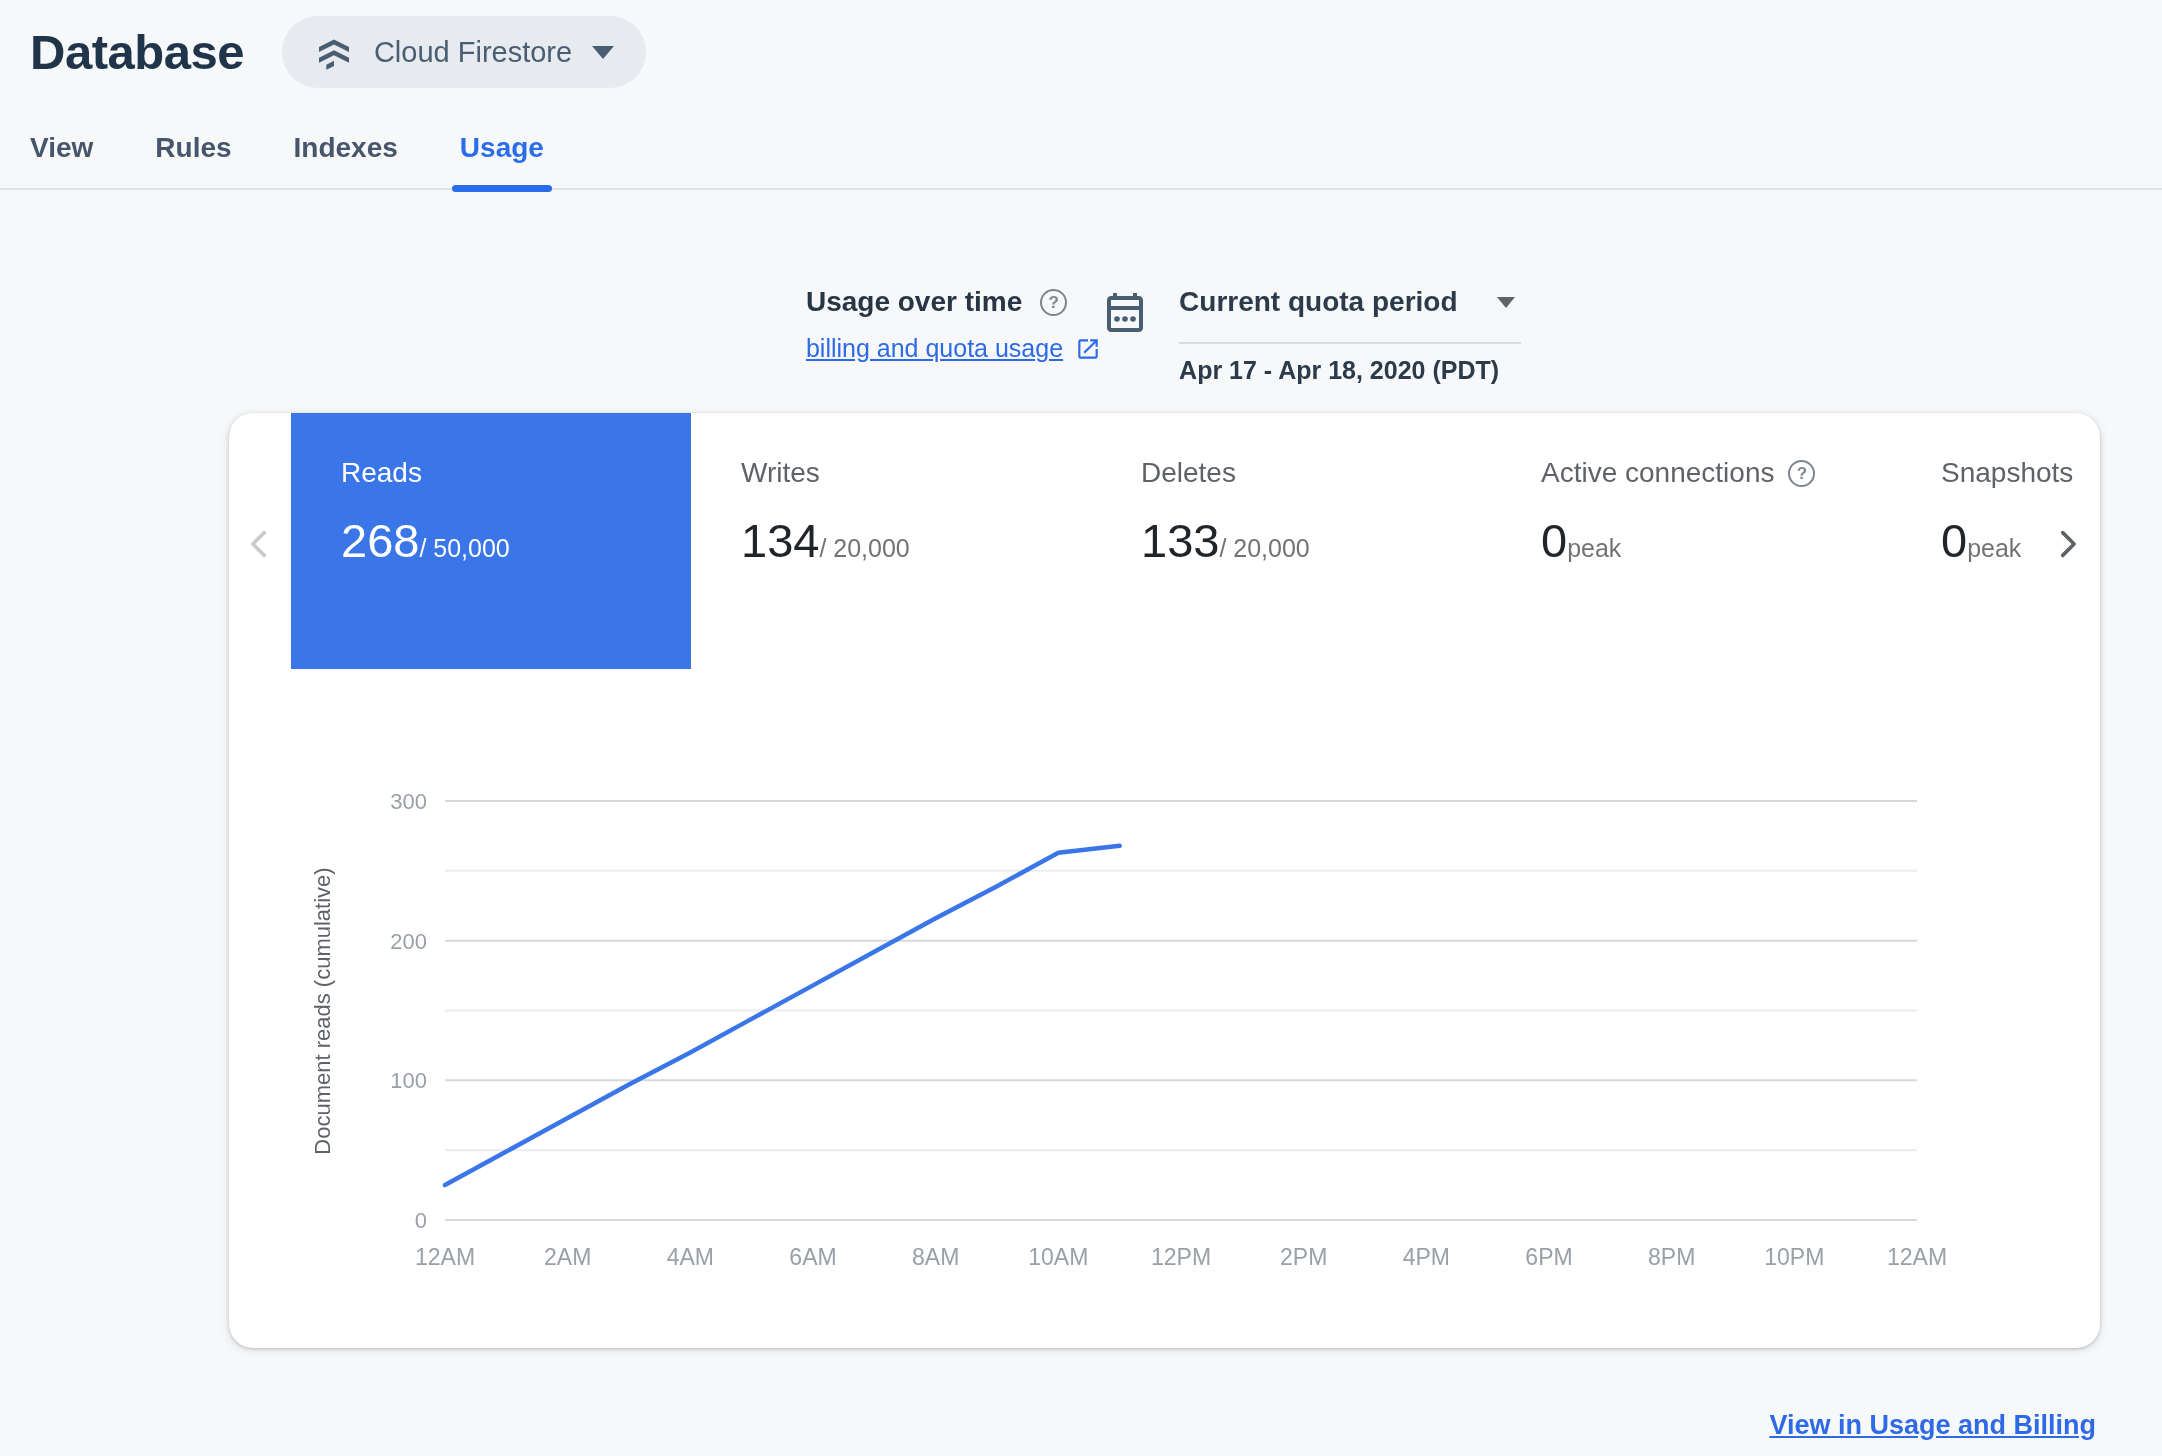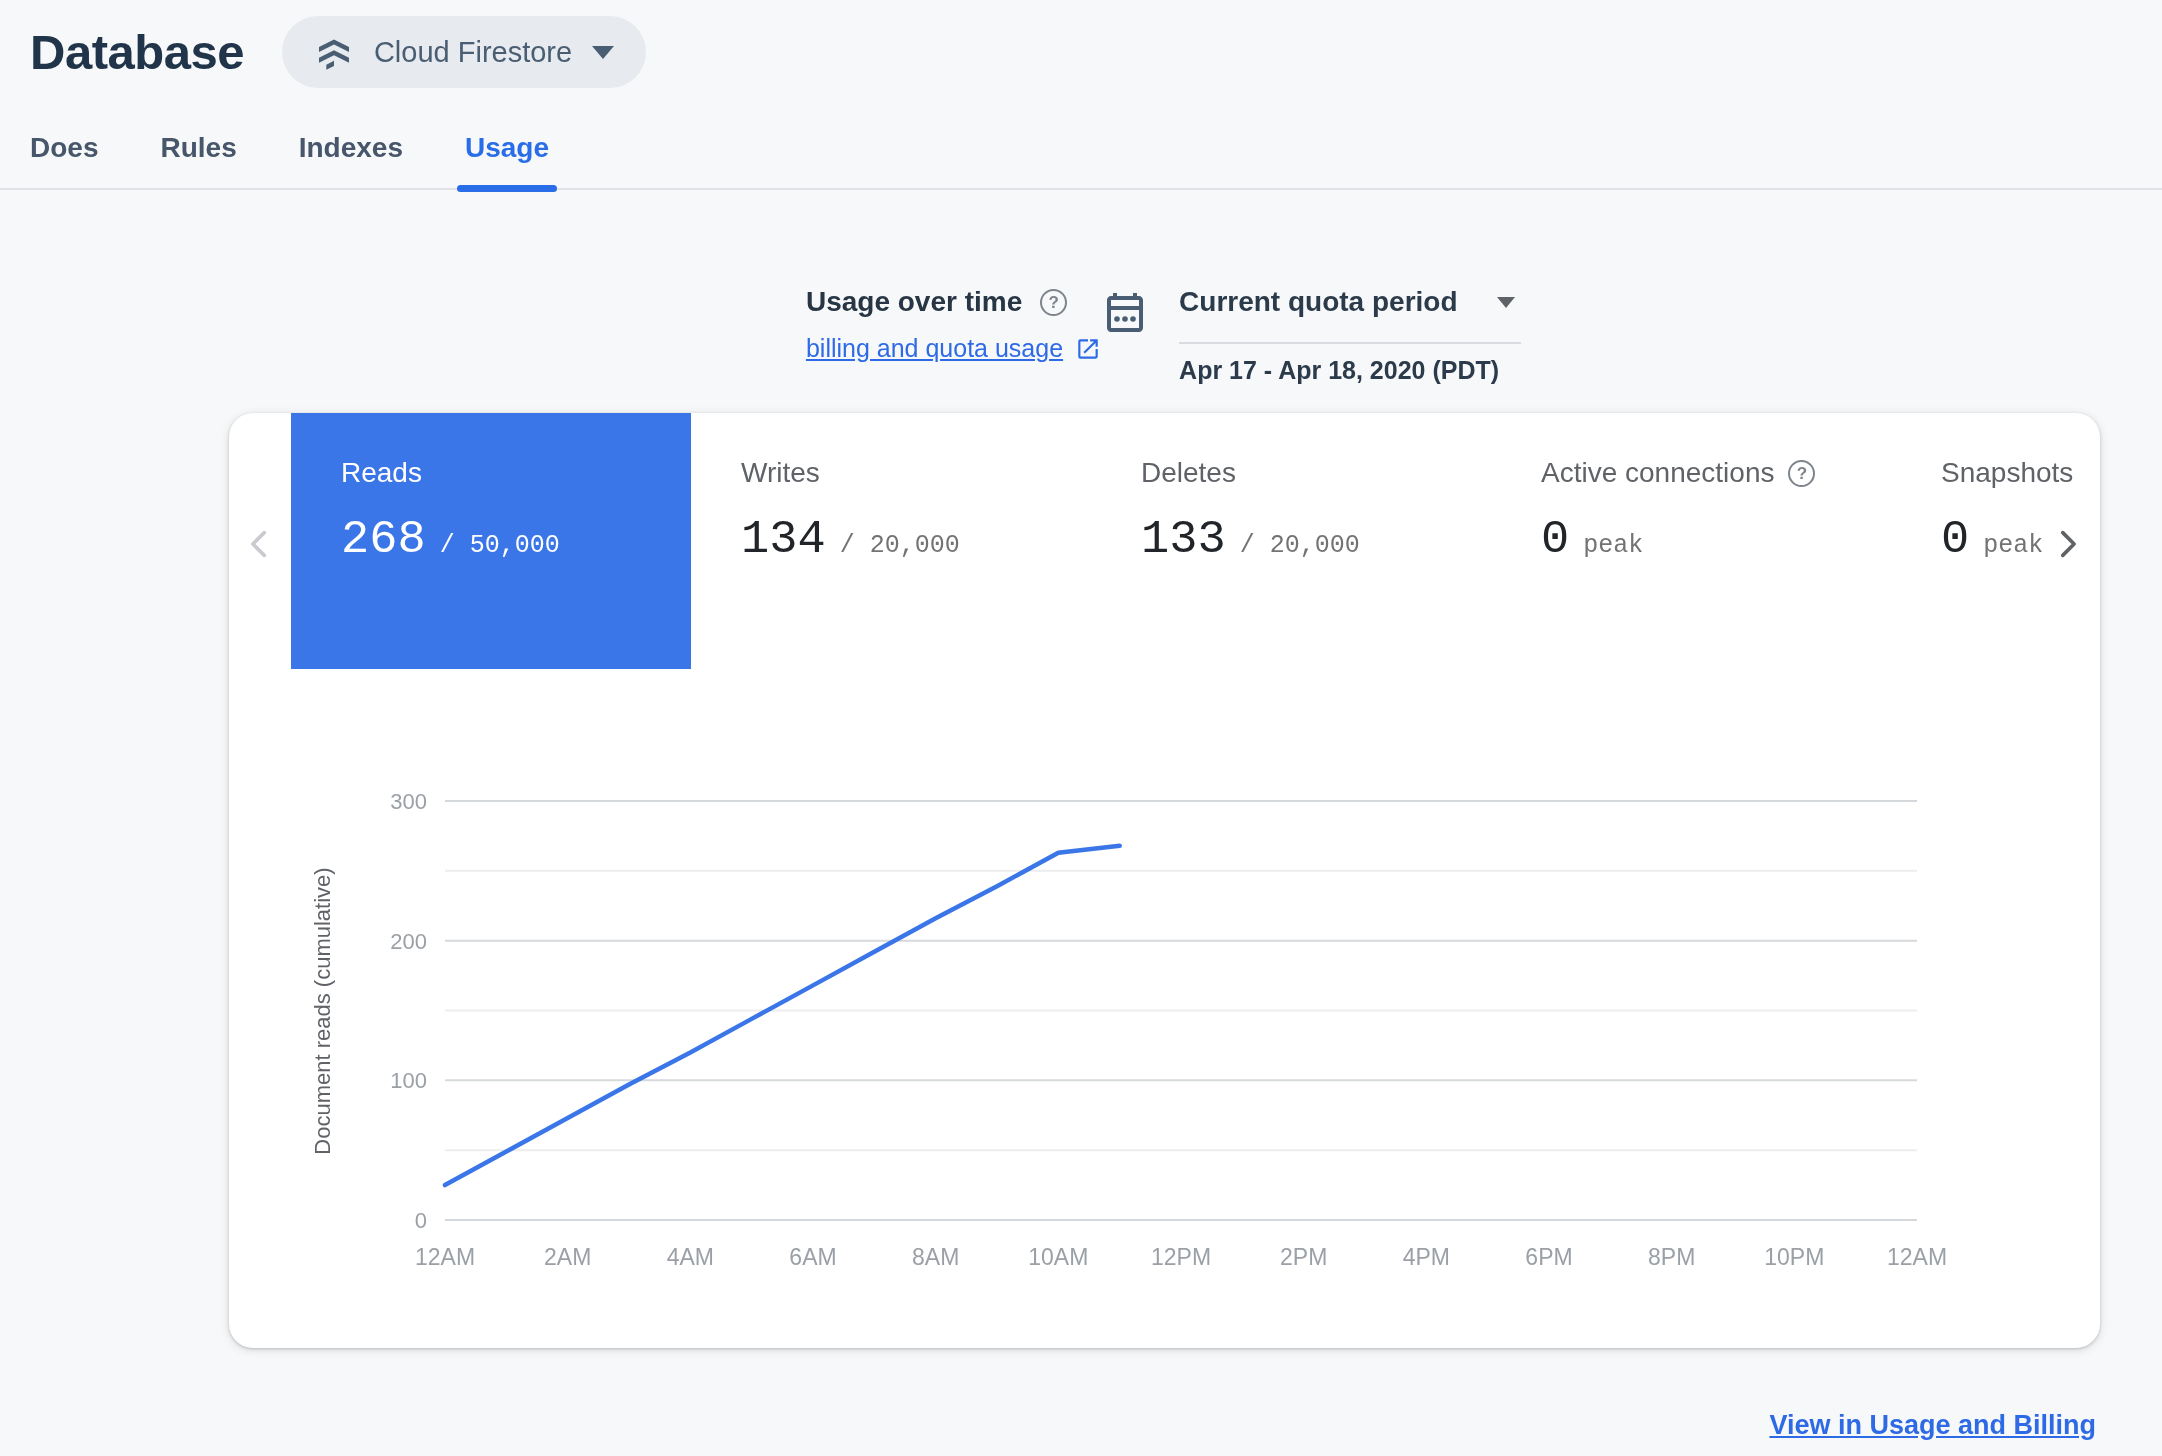--- a/index.html
+++ b/index.html
@@ -70,21 +70,21 @@
     position:relative; margin:28px 62px 0 229px;
     width:1871px; height:935px;
     background:#fff; border-radius:24px;
     box-shadow:0 1px 3px rgba(60,64,67,.25), 0 2px 8px 1px rgba(60,64,67,.12);
     overflow:hidden;
   }
   .cards { position:relative; height:256px; }
   .cards-track { display:flex; margin-left:62px; height:100%; overflow:hidden; }
   .card { flex:0 0 400px; width:400px; padding:44px 0 0 50px; }
   .card-label { font-size:28px; color:#5f6368; white-space:nowrap; display:flex; align-items:center; gap:14px; }
-  .card-value-row { margin-top:24px; display:flex; align-items:baseline; gap:14px; white-space:nowrap;font-family:Liberation Mono, monospace; }
+  .card-value-row { margin-top:24px; display:flex; align-items:baseline; white-space:nowrap; }
   .card-value { font-size:47px; color:#212529; }
   .card-suffix { font-size:25px; color:#737373; }
   .card.selected { background:#3b76e8; }
   .card.selected .card-label, .card.selected .card-value, .card.selected .card-suffix { color:#fff; }
 
   .nav-chevron { position:absolute; top:114px; background:none; border:none; padding:0; cursor:pointer; }
   .nav-left { left:14px; }
   .nav-right { right:16px; z-index:3; }
 
   .chart-wrap { margin-top:74px; }
@@ -109,21 +109,21 @@
           <path d="M7.4 19.6 L12 17.3 L12 20.4 L7.4 22.7 Z"></path>
         </g>
       </svg>
     </span>
     <span>Cloud Firestore</span>
     <span class="caret-down"></span>
   </button>
 </div>
 
 <nav class="tabs">
-  <div class="tab">Does</div>
+  <div class="tab">View</div>
   <div class="tab">Rules</div>
   <div class="tab">Indexes</div>
   <div class="tab active">Usage</div>
 </nav>
 
 <div class="usage-head">
   <div class="uh-left">
     <div class="uh-title-row">
       <span class="uh-title">Usage over time</span>
       <span class="help-icon">?</span>

